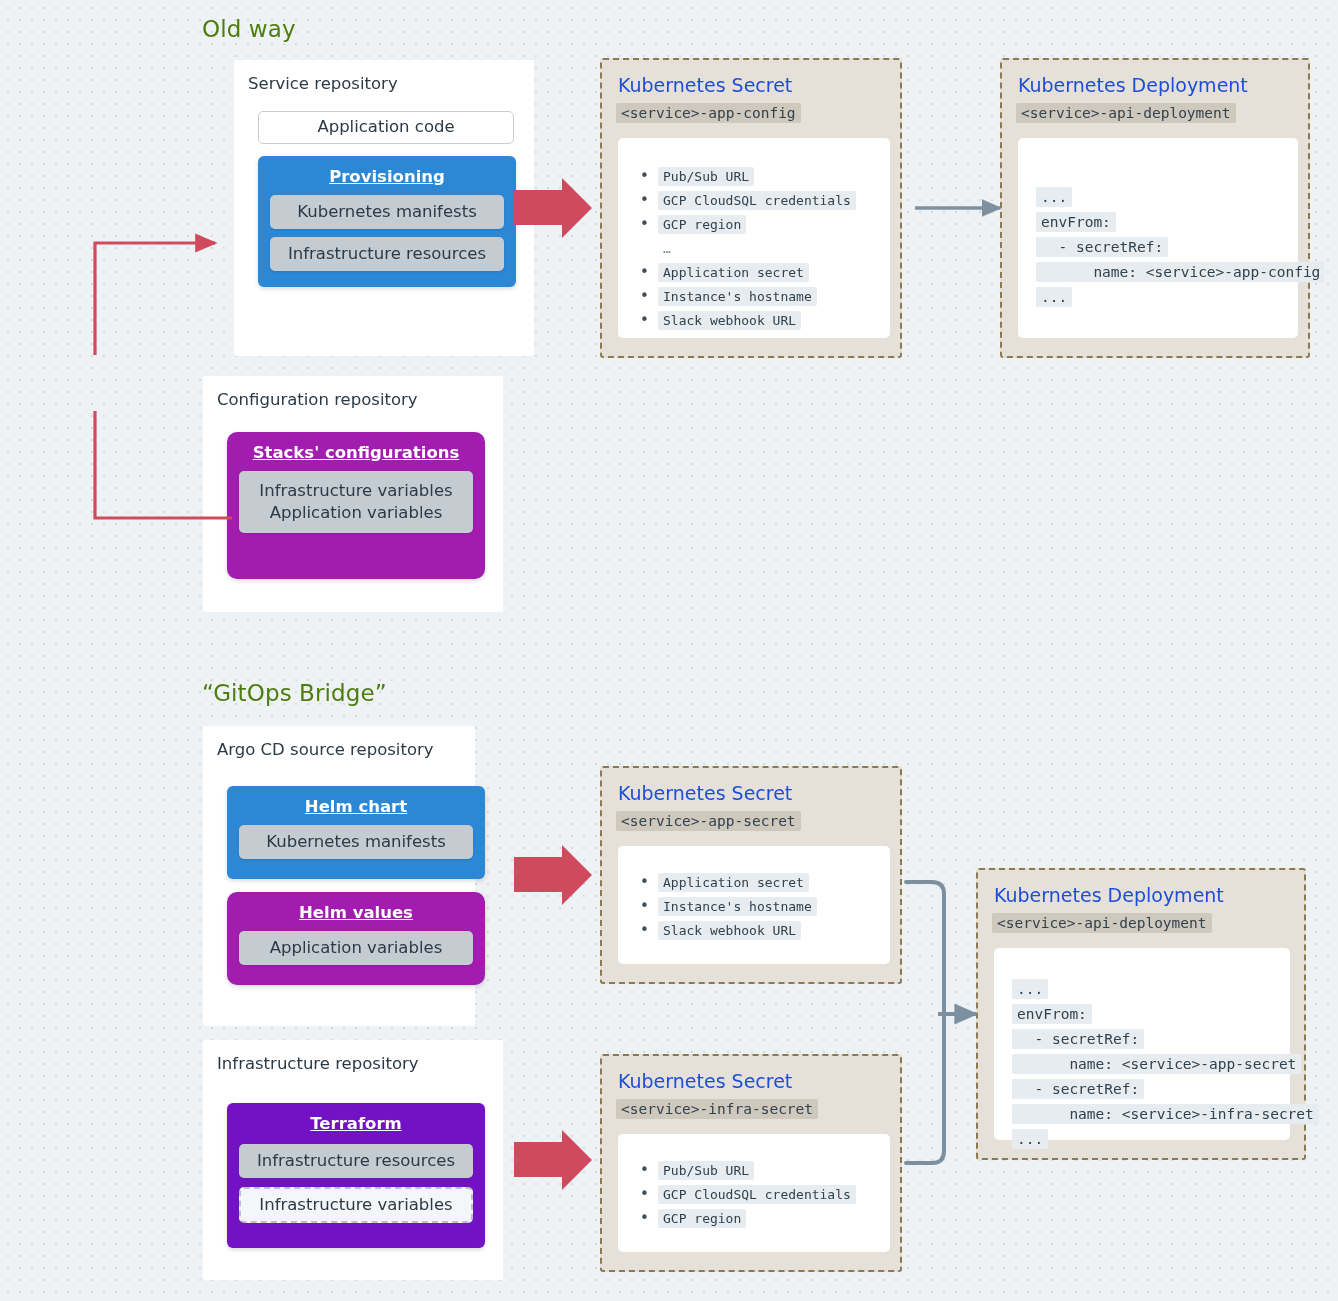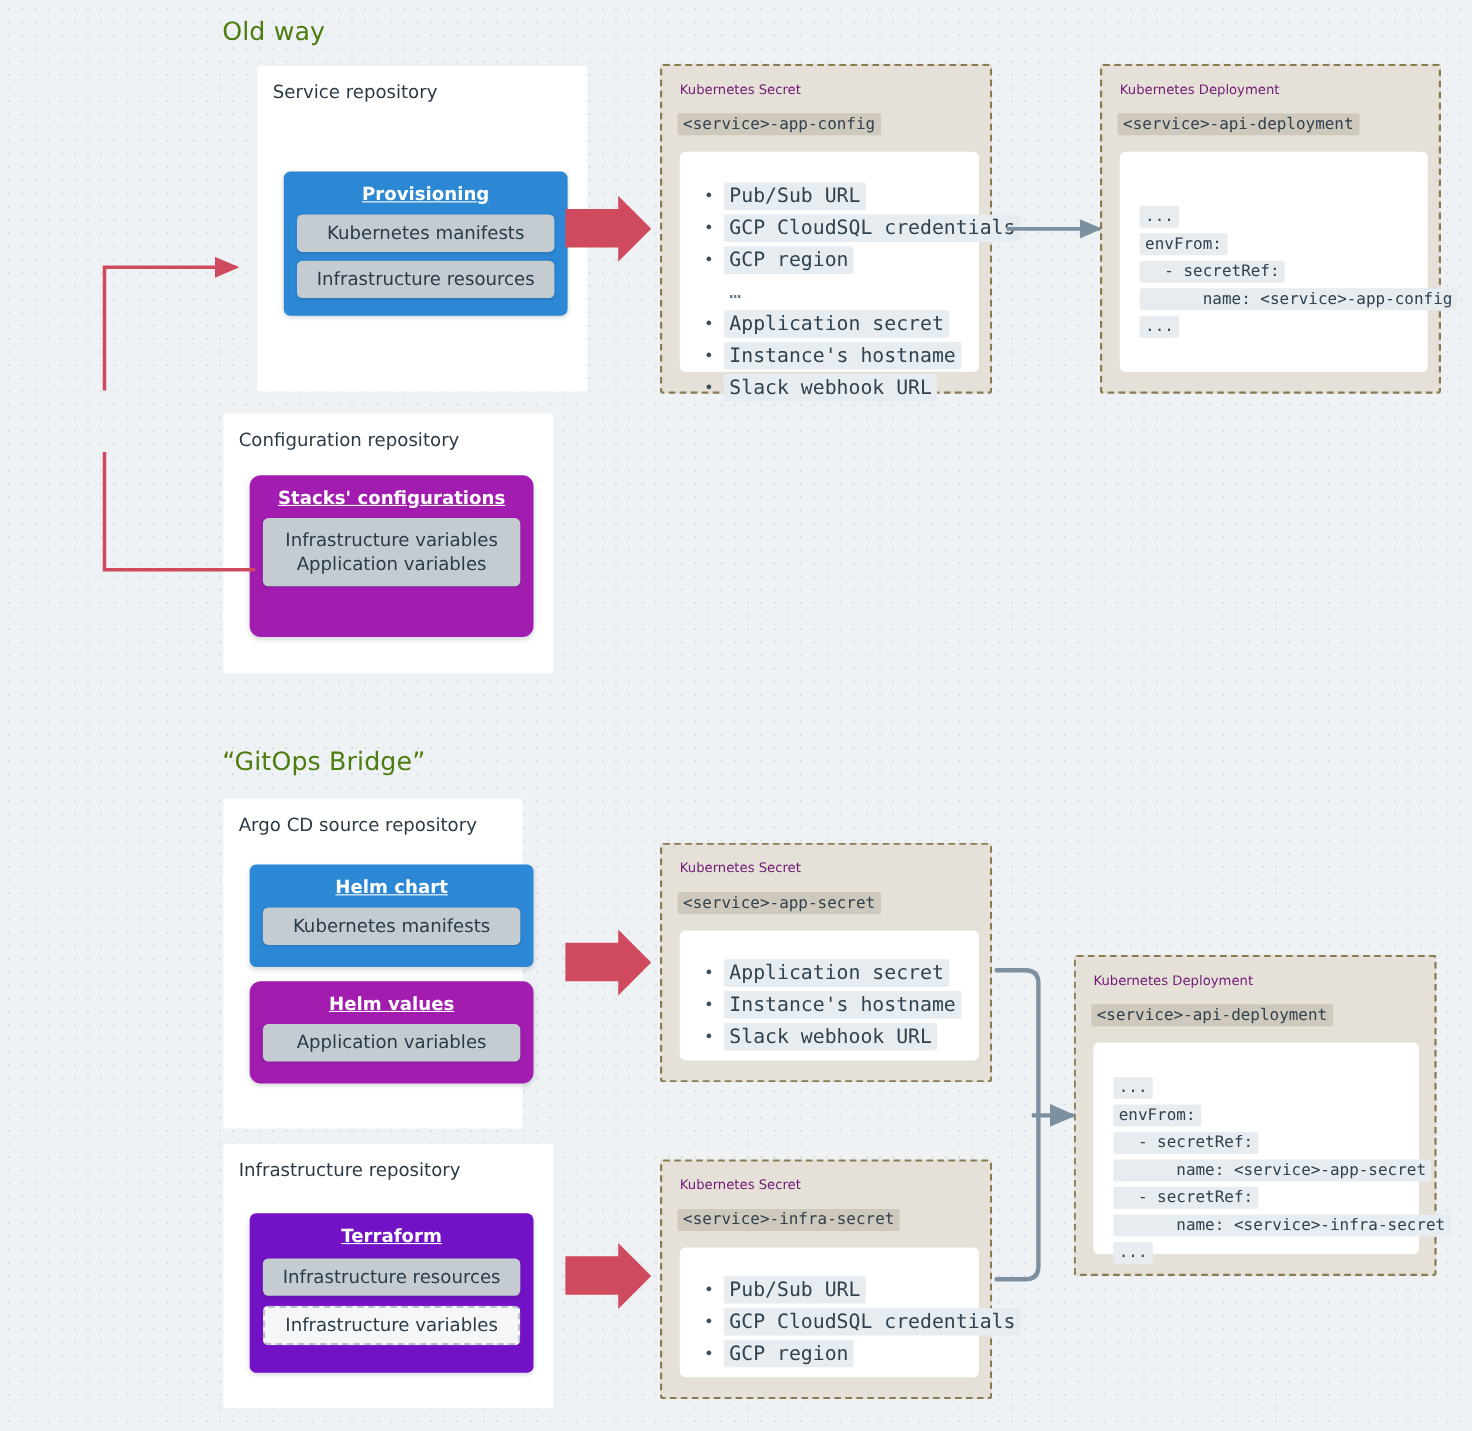--- a/index.html
+++ b/index.html
@@ -95,22 +95,22 @@
   
   .k8s-box {
     position: absolute;
     background: #e6e1d8;
     border: 2px dashed #8a7a52;
     border-radius: 3px;
   }
   .k8s-kind {
     position: absolute;
     left: 16px; top: 14px;
-    font-size: 12px;
-    color: #701a75;
+    font-size: 19px;
+    color: #1d4ed8;
     white-space: nowrap;
   }
   .k8s-name {
     position: absolute;
     left: 14px;
     font-family: "DejaVu Sans Mono", "Liberation Mono", monospace;
     font-size: 14.5px;
     color: #32414e;
     background: #cfc9bd;
     padding: 2px 5px;
@@ -137,21 +137,21 @@
   }
   .bullets li .dot {
     width: 18px;
     flex: none;
     color: #3b4c5a;
     font-size: 15px;
     line-height: 1;
   }
   .bullets li .code {
     font-family: "DejaVu Sans Mono", "Liberation Mono", monospace;
-    font-size: 18px;
+    font-size: 13px;
     color: #32414e;
     background: #e6ecef;
     padding: 2px 5px;
     border-radius: 2px;
     white-space: pre;
   }
   .bullets li.ellipsis .dot { visibility: hidden; }
   .bullets li.ellipsis .code { background: transparent; color: #6b7b88; }
 
   
@@ -188,20 +188,21 @@
 
 <div class="canvas">
 
   <div class="section-title" style="left:202px; top:16px;">Old way</div>
 
   <div class="section-title" style="left:202px; top:680px;">“GitOps Bridge”</div>
 
   <div class="repo-card" style="left:203px; top:60px; width:300px; height:296px;margin-left:31px;">
     <div class="repo-card-title">Service repository</div>
 
+    <div class="chip outline" style="left:24px; top:51px; width:256px; height:33px;">Application code</div>
 
     <div class="group-box blue" style="left:24px; top:96px; width:258px; height:131px;">
       <div class="group-title" style="top:11px;">Provisioning</div>
       <div class="chip" style="left:12px; top:39px; width:234px; height:34px;">Kubernetes manifests</div>
       <div class="chip" style="left:12px; top:81px; width:234px; height:34px;">Infrastructure resources</div>
     </div>
   </div>
 
   <div class="repo-card" style="left:203px; top:376px; width:300px; height:236px;">
     <div class="repo-card-title">Configuration repository</div>

